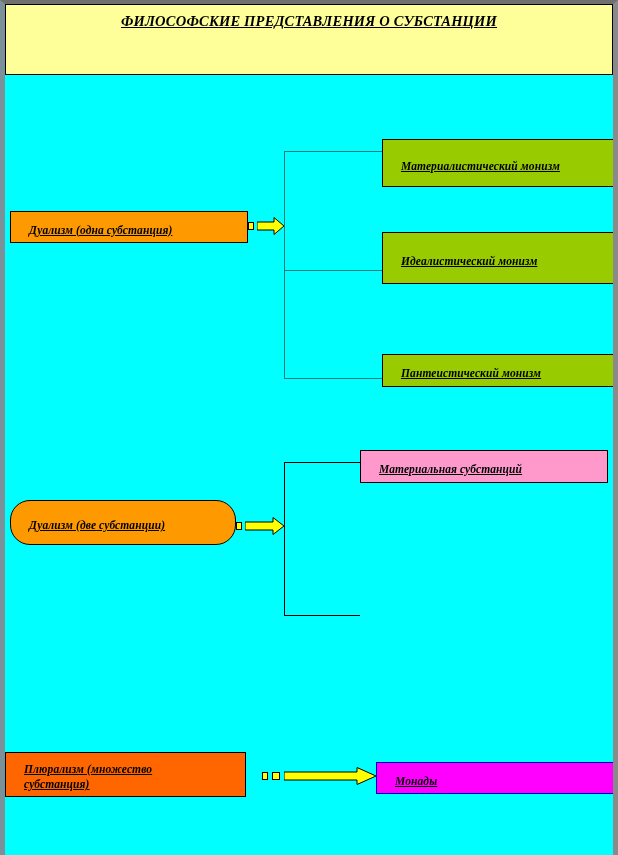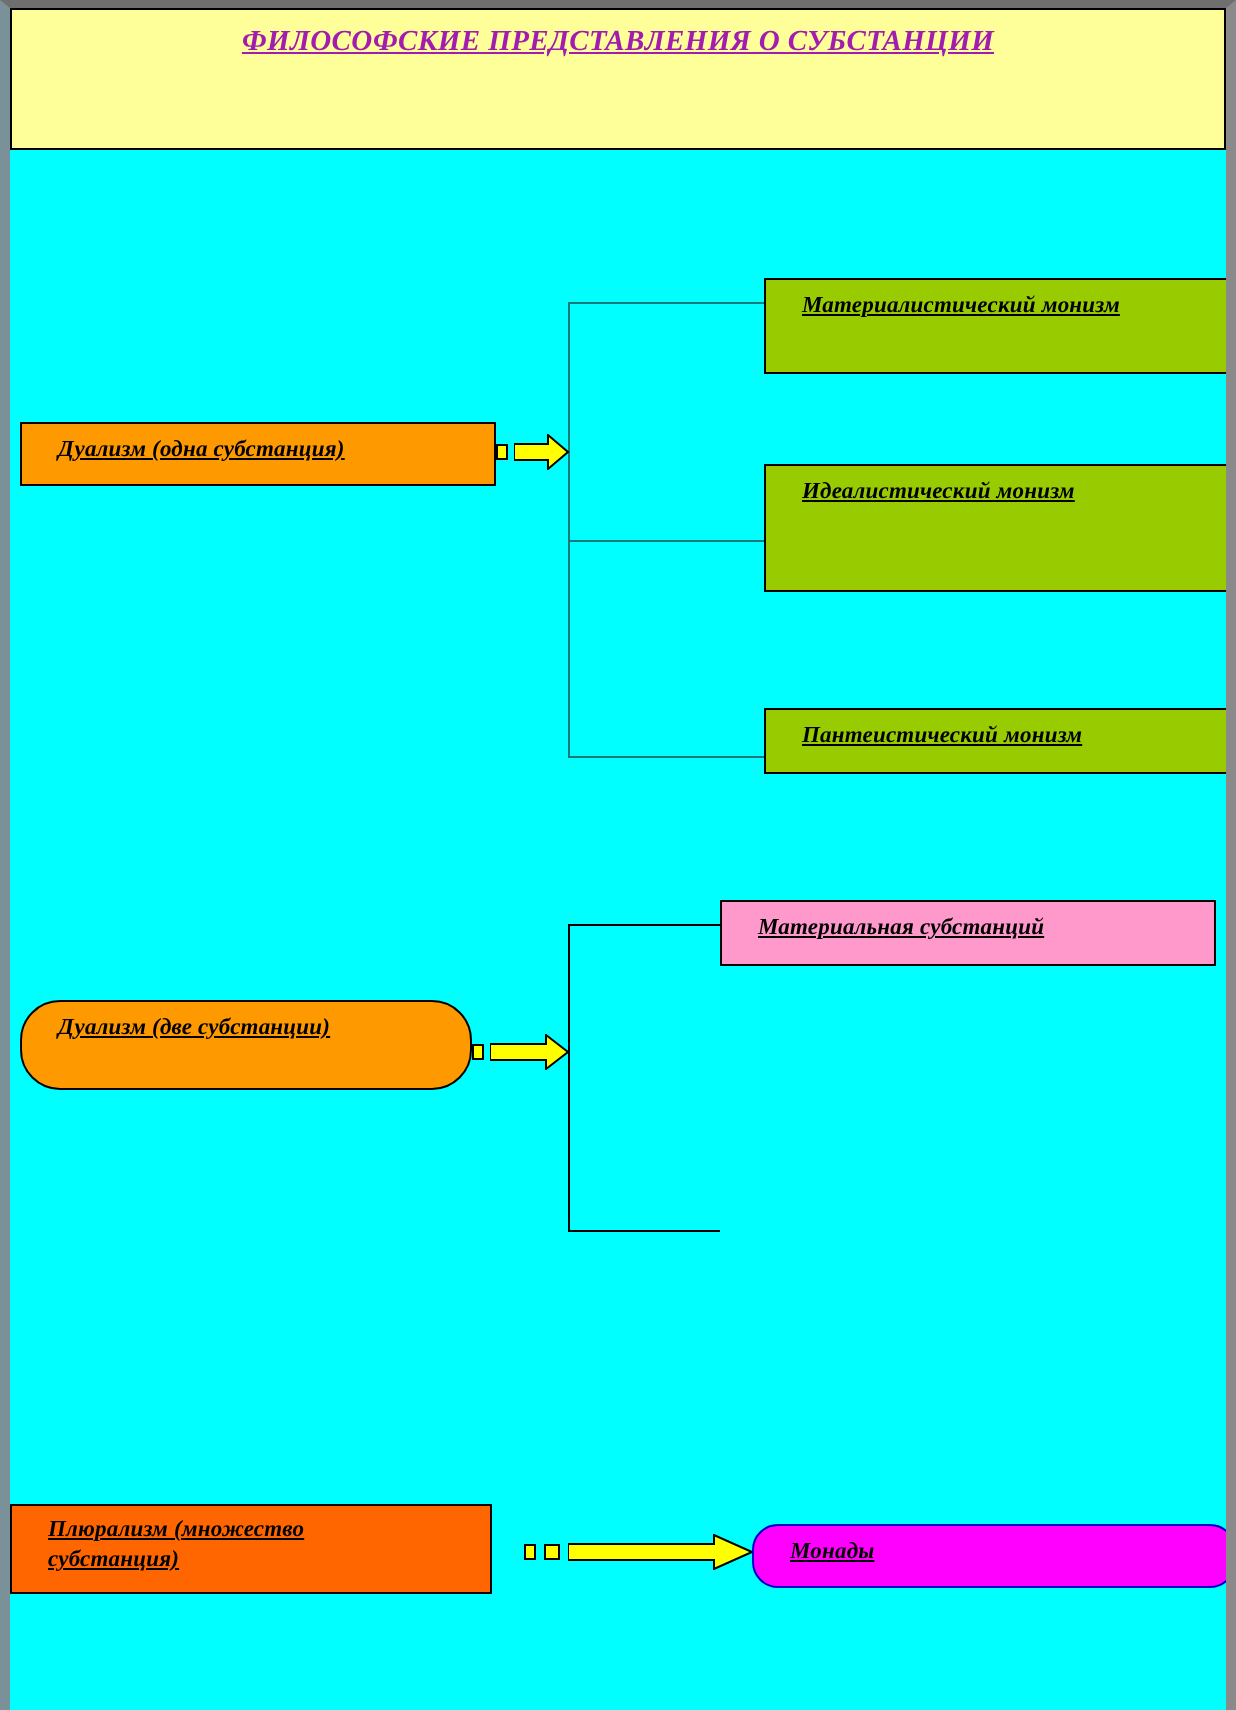--- a/index.html
+++ b/index.html
@@ -33,32 +33,32 @@
   }
   #title-text {
     position: absolute;
     left: 0;
     right: 0;
     top: 8px;
     text-align: center;
     font-size: 14.5px;
     font-weight: bold;
     font-style: italic;
-    color: #a21caf;
+    color: #000000;
     text-decoration: underline;
     letter-spacing: 0.2px;
     white-space: nowrap;
   }
   
   .node {
     position: absolute;
     box-sizing: border-box;
     border: 1px solid #000000;
     display: flex;
-    align-items: flex-start;
+    align-items: center;
     padding: 6px 0 0 18px;
   }
   .node .label {
     font-size: 11.5px;
     font-weight: bold;
     font-style: italic;
     color: #000000;
     text-decoration: underline;
     line-height: 15px;
     letter-spacing: 0.1px;
@@ -126,21 +126,21 @@
   <div class="arrow-wrap" style="left:252px; top:213px; width:28px; height:18px;">
     <svg width="28" height="18" viewBox="0 0 28 18">
       <polygon points="0,5 17,5 17,0.5 27,9 17,17.5 17,13 0,13" fill="#FFFF00" stroke="#000000" stroke-width="1"></polygon>
     </svg>
   </div>
 
   <div class="node green" style="left:377px; top:135px; width:236px; height:48px;">
     <span class="label">Материалистический монизм</span>
   </div>
 
-  <div class="node green" style="left:377px; top:228px; width:236px; height:64px;">
+  <div class="node green" style="left:377px; top:228px; width:236px; height:52px;">
     <span class="label">Идеалистический монизм</span>
   </div>
 
   <div class="node green" style="left:377px; top:350px; width:236px; height:33px;">
     <span class="label">Пантеистический монизм</span>
   </div>
 
   <div class="conn-v dark" style="left:279px; top:458px; height:154px;"></div>
   <div class="conn-h dark" style="left:279px; top:458px; width:76px;"></div>
   <div class="conn-h dark" style="left:279px; top:611px; width:76px;"></div>
@@ -170,17 +170,17 @@
 
   <div class="handle" style="left:257px; top:768px;"></div>
   <div class="handle sq" style="left:267px; top:768px;"></div>
 
   <div class="arrow-wrap" style="left:279px; top:763px; width:93px; height:18px;">
     <svg width="93" height="18" viewBox="0 0 93 18">
       <polygon points="0,5 73,5 73,0.5 92,9 73,17.5 73,13 0,13" fill="#FFFF00" stroke="#000000" stroke-width="1"></polygon>
     </svg>
   </div>
 
-  <div class="node magenta" style="left:371px; top:758px; width:242px; height:32px;border-radius:13px;">
+  <div class="node magenta" style="left:371px; top:758px; width:242px; height:32px;">
     <span class="label">Монады</span>
   </div>
 
 </div>
 
 </body></html>

